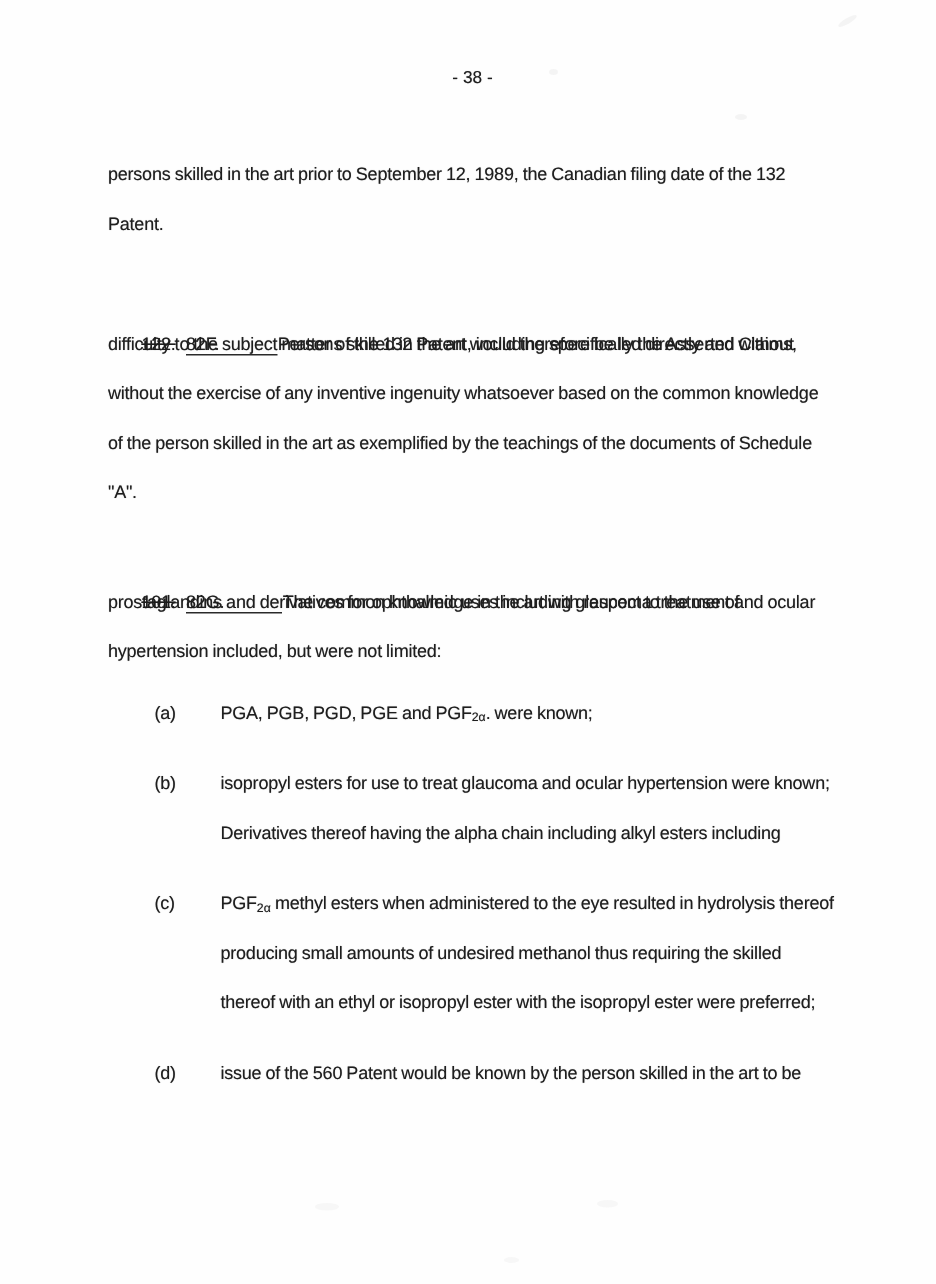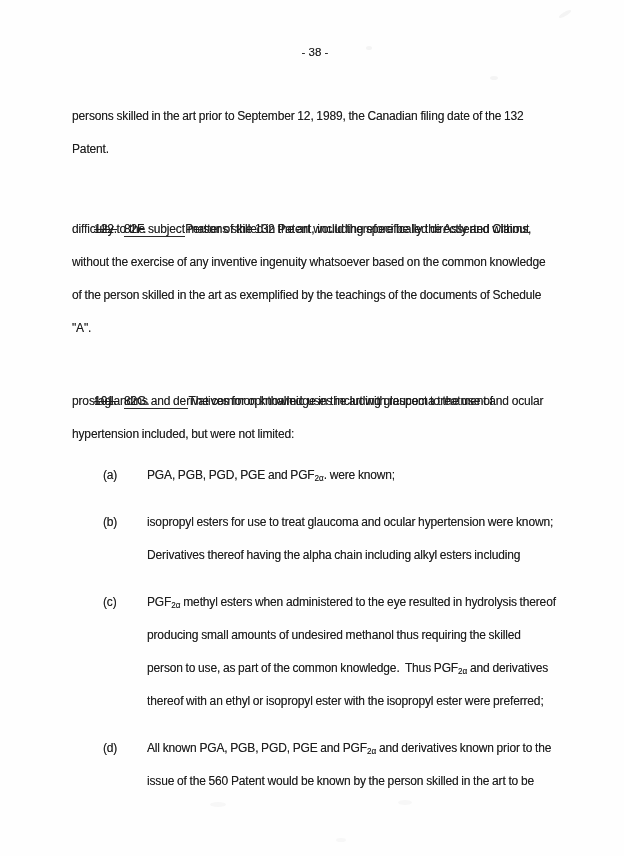--- a/index.html
+++ b/index.html
@@ -148,29 +148,27 @@
             <div class="ln"><span>isopropyl esters for use to treat glaucoma and ocular hypertension were known;</span></div>
             <div class="ln"><span>Derivatives thereof having the alpha chain including alkyl esters including</span></div>
           </div>
       </div>
 
       <div class="item">
         <div class="item-label ln">(c)</div>
         <div class="item-lines">
             <div class="ln"><span>PGF</span><sub>2α</sub><span> methyl esters when administered to the eye resulted in hydrolysis thereof</span></div>
             <div class="ln"><span>producing small amounts of undesired methanol thus requiring the skilled</span></div>
-            <div class="ln"><span>person to use, as part of the common knowledge.  Thus PGF</span><sub>2α</sub><span> and derivatives</span></div>
             <div class="ln"><span>thereof with an ethyl or isopropyl ester with the isopropyl ester were preferred;</span></div>
           </div>
       </div>
 
       <div class="item">
         <div class="item-label ln">(d)</div>
         <div class="item-lines">
-            <div class="ln"><span>All known PGA, PGB, PGD, PGE and PGF</span><sub>2α</sub><span> and derivatives known prior to the</span></div>
             <div class="ln"><span>issue of the 560 Patent would be known by the person skilled in the art to be</span></div>
           </div>
       </div>
 
     </div>
 
   </div>
 </div>
 
 </body></html>

